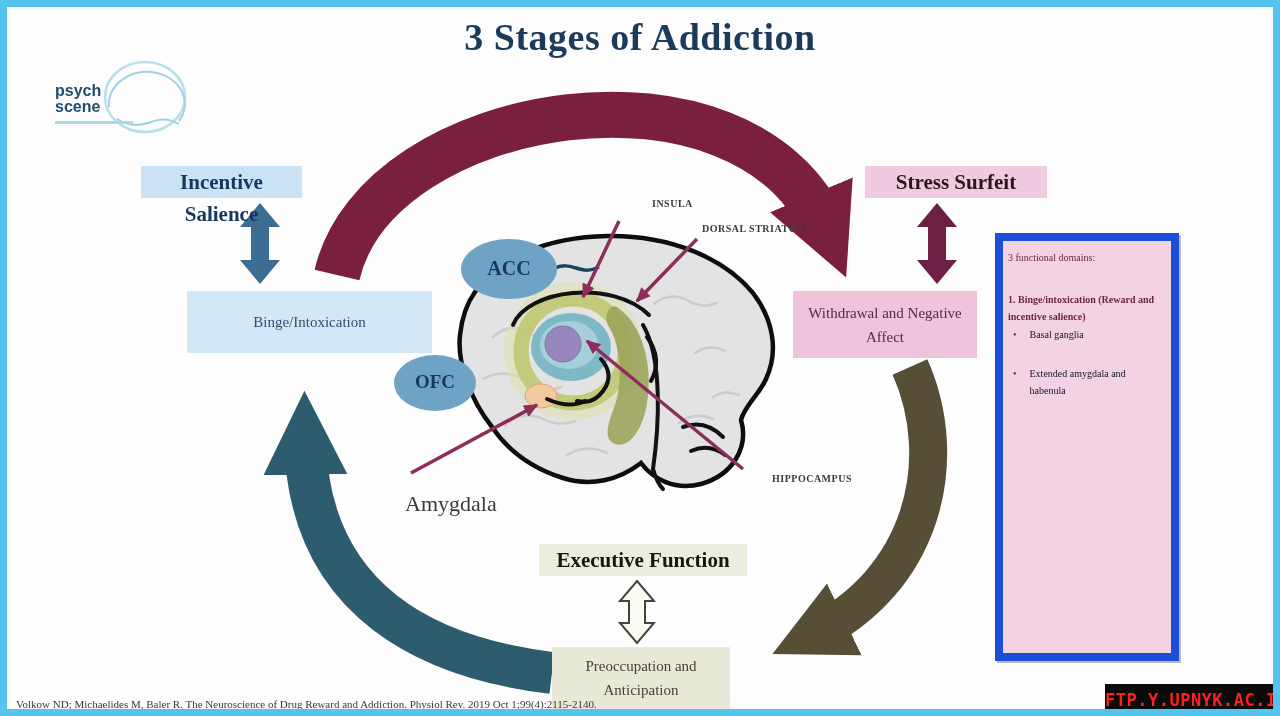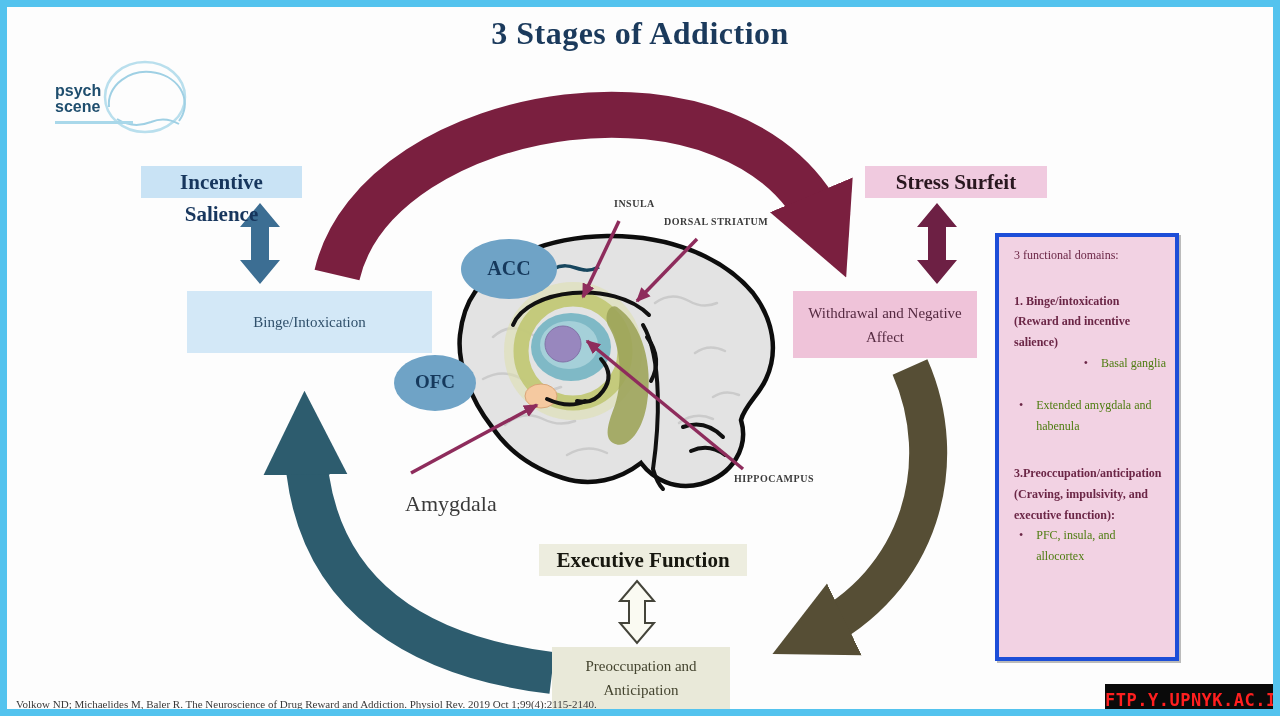--- a/index.html
+++ b/index.html
@@ -8,21 +8,21 @@
     background:#fdfdfd; overflow:hidden;
     border:7px solid #54c3ee; box-sizing:border-box;
     font-family:"Liberation Serif","DejaVu Serif",serif;
   }
   .abs { position:absolute; }
   .layer { position:absolute; left:0; top:0; width:1280px; height:716px; z-index:1; }
   .z2 { z-index:2; }
 
   .page-title {
     left:0; right:0; top:8px; text-align:center;
-    font-size:32px; font-weight:bold; color:#1b3a5c; letter-spacing:0.5px;
+    font-size:38px; font-weight:bold; color:#1b3a5c; letter-spacing:0.5px;
   }
 
   
   .logo { left:40px; top:52px; width:150px; height:85px; }
   .logo-words { position:absolute; left:8px; top:24px; line-height:16px;
     font-family:"Liberation Sans","DejaVu Sans",sans-serif; color:#1f4e6e; font-weight:bold; font-size:16px; }
   .logo-tagline { position:absolute; left:8px; top:62px; width:78px; height:3px; background:#a9d8ea; }
 
   
   .stage-label { font-weight:bold; font-size:21px; text-align:center; line-height:32px; height:32px; }
@@ -31,40 +31,40 @@
   .label-executive { left:532px; top:537px; width:208px; background:#ededdf; color:#17170f; }
 
   
   .stage-box { display:flex; flex-direction:column; justify-content:center; align-items:center;
     text-align:center; font-size:15px; line-height:24px; }
   .box-binge      { left:180px; top:284px; width:245px; height:62px; background:#d3e8f7; color:#30506b; }
   .box-withdrawal { left:786px; top:284px; width:184px; height:67px; background:#efc3d9; color:#552a41; }
   .box-preocc     { left:545px; top:640px; width:178px; height:62px; background:#e9e9d9; color:#44442f; }
 
   
-  .small-caps-label { font-size:10px; font-weight:bold; color:#3b3b3b; letter-spacing:0.5px; }
+  .small-caps-label { font-size:10px; font-weight:bold; color:#3b3b3b; letter-spacing:0.5px;margin-left:38px; }
   .lbl-insula { left:607px; top:191px; }
-  .lbl-ds     { left:657px; top:209px; }
+  .lbl-ds     { left:657px; top:216px; }
   .lbl-hippo  { left:727px; top:466px; }
   .lbl-amyg   { left:398px; top:484px; font-size:22px; color:#3a3a3a; }
   .ellipse-label { font-weight:bold; color:#16395c; text-align:center; }
   .lbl-acc { left:470px; top:250px; width:64px; font-size:20px; }
   .lbl-ofc { left:398px; top:364px; width:60px; font-size:19px; }
 
   
   .sidebar {
     left:988px; top:226px; width:184px; height:428px; box-sizing:border-box;
-    background:#f2d2e3; border:4px solid #1d4ed8; padding:8px 9px 6px 15px;
-    font-size:12px; line-height:1.72; color:#6b2646; z-index:2;
+    background:#f2d2e3; border:8px solid #1d4ed8; padding:8px 9px 6px 5px;
+    font-size:10px; line-height:1.72; color:#6b2646; z-index:2;
     box-shadow:2px 2px 0 #bbb;
   }
   .sb-head { margin-bottom:25px; }
   .sb-item { margin-bottom:0; }
   .sb-title { font-weight:bold; }
-  .sb-bullet { display:flex; gap:13px; padding-left:5px; color:#4d7c0f;justify-content:flex-end; }
+  .sb-bullet { display:flex; gap:13px; padding-left:5px; color:#0f172a; }
   .sb-bullet::before { content:"•"; color:#6b2646; }
   .gap-a { height:22px; } .gap-b { height:27px; }
 
   
   .citation { left:9px; top:691px; font-size:11px; color:#3a3a3a; z-index:2; }
   .watermark {
     left:1098px; top:677px; width:174px; height:32px; background:#0a0a0a;
     color:#ff1f1f; font-family:"DejaVu Sans Mono","Liberation Mono",monospace;
     font-size:17px; font-weight:bold; text-align:center; line-height:32px; z-index:3;
     letter-spacing:0.5px;
@@ -193,24 +193,18 @@
         <span>Basal ganglia</span>
       </div>
     </div>
     <div class="gap-a"></div>
     <div class="sb-item">
       <div class="sb-bullet">
         <span>Extended amygdala and habenula</span>
       </div>
     </div>
     <div class="gap-b"></div>
-    <div class="sb-item">
-      <div class="sb-title">3.Preoccupation/anticipation (Craving, impulsivity, and executive function):</div>
-      <div class="sb-bullet">
-        <span>PFC, insula, and allocortex</span>
-      </div>
-    </div>
   </div>
 
   <div class="abs citation">Volkow ND; Michaelides M, Baler R. The Neuroscience of Drug Reward and Addiction. Physiol Rev. 2019 Oct 1;99(4):2115-2140.</div>
   <div class="abs watermark">FTP.Y.UPNYK.AC.ID</div>
 
 </div>
 
 </body></html>

